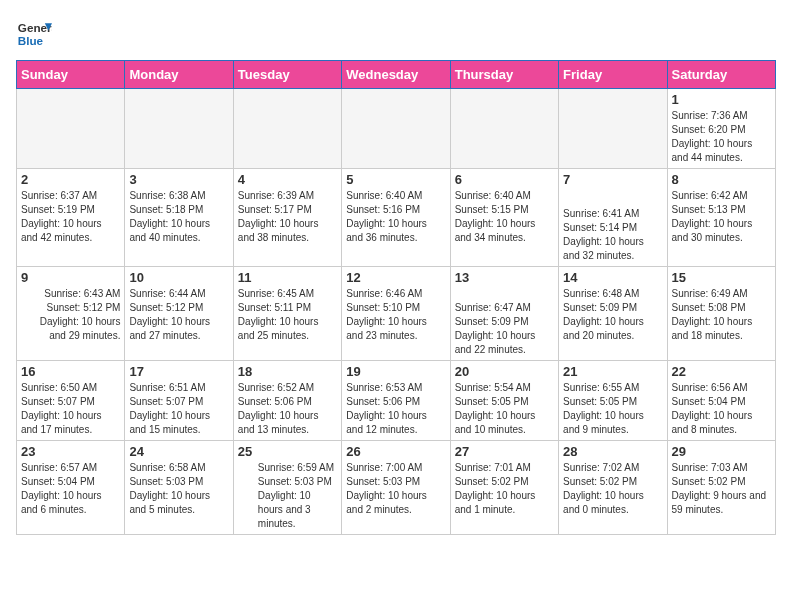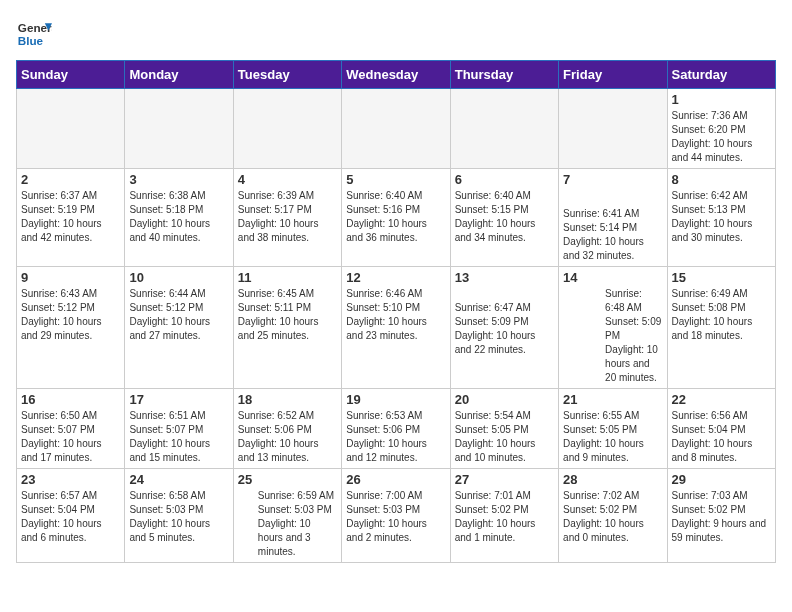--- a/index.html
+++ b/index.html
@@ -36,21 +36,21 @@
     .calendar-subtitle {
       font-size: 14px;
       color: #555;
     }
     .calendar {
       width: 100%;
       border-collapse: collapse;
       border: 1px solid #ccc;
     }
     .calendar th {
-      background: #4c1d95;
+      background: #ec4899;
       color: #fff;
       font-size: 13px;
       font-weight: bold;
       padding: 6px 4px;
       border: 1px solid #2a6ebd;
       text-align: left;
     }
     .calendar td {
       border: 1px solid #ccc;
       vertical-align: top;
@@ -166,21 +166,21 @@
         <td>
           <div class="day-number">8</div>
           <div class="day-info" style="white-space: pre-line;">Sunrise: 6:42 AM
 Sunset: 5:13 PM
 Daylight: 10 hours and 30 minutes.</div>
         </td>
       </tr>
       <tr class="week-row">
         <td>
           <div class="day-number">9</div>
-          <div class="day-info" style="white-space: pre-line;">Sunrise: 6:43 AM
+          <div class="day-info" style="white-space: pre-line; text-align: right;">Sunrise: 6:43 AM
 Sunset: 5:12 PM
 Daylight: 10 hours and 29 minutes.</div>
         </td>
         <td>
           <div class="day-number">10</div>
           <div class="day-info" style="white-space: pre-line;">Sunrise: 6:44 AM
 Sunset: 5:12 PM
 Daylight: 10 hours and 27 minutes.</div>
         </td>
         <td>
@@ -196,21 +196,21 @@
 Daylight: 10 hours and 23 minutes.</div>
         </td>
         <td>
           <div class="day-number">13</div>
           <div class="day-info" style="white-space: pre-line; margin-top: 16px;">Sunrise: 6:47 AM
 Sunset: 5:09 PM
 Daylight: 10 hours and 22 minutes.</div>
         </td>
         <td>
           <div class="day-number">14</div>
-          <div class="day-info" style="white-space: pre-line; margin-left: 42px;">Sunrise: 6:48 AM
+          <div class="day-info" style="white-space: pre-line;">Sunrise: 6:48 AM
 Sunset: 5:09 PM
 Daylight: 10 hours and 20 minutes.</div>
         </td>
         <td>
           <div class="day-number">15</div>
           <div class="day-info" style="white-space: pre-line;">Sunrise: 6:49 AM
 Sunset: 5:08 PM
 Daylight: 10 hours and 18 minutes.</div>
         </td>
       </tr>

